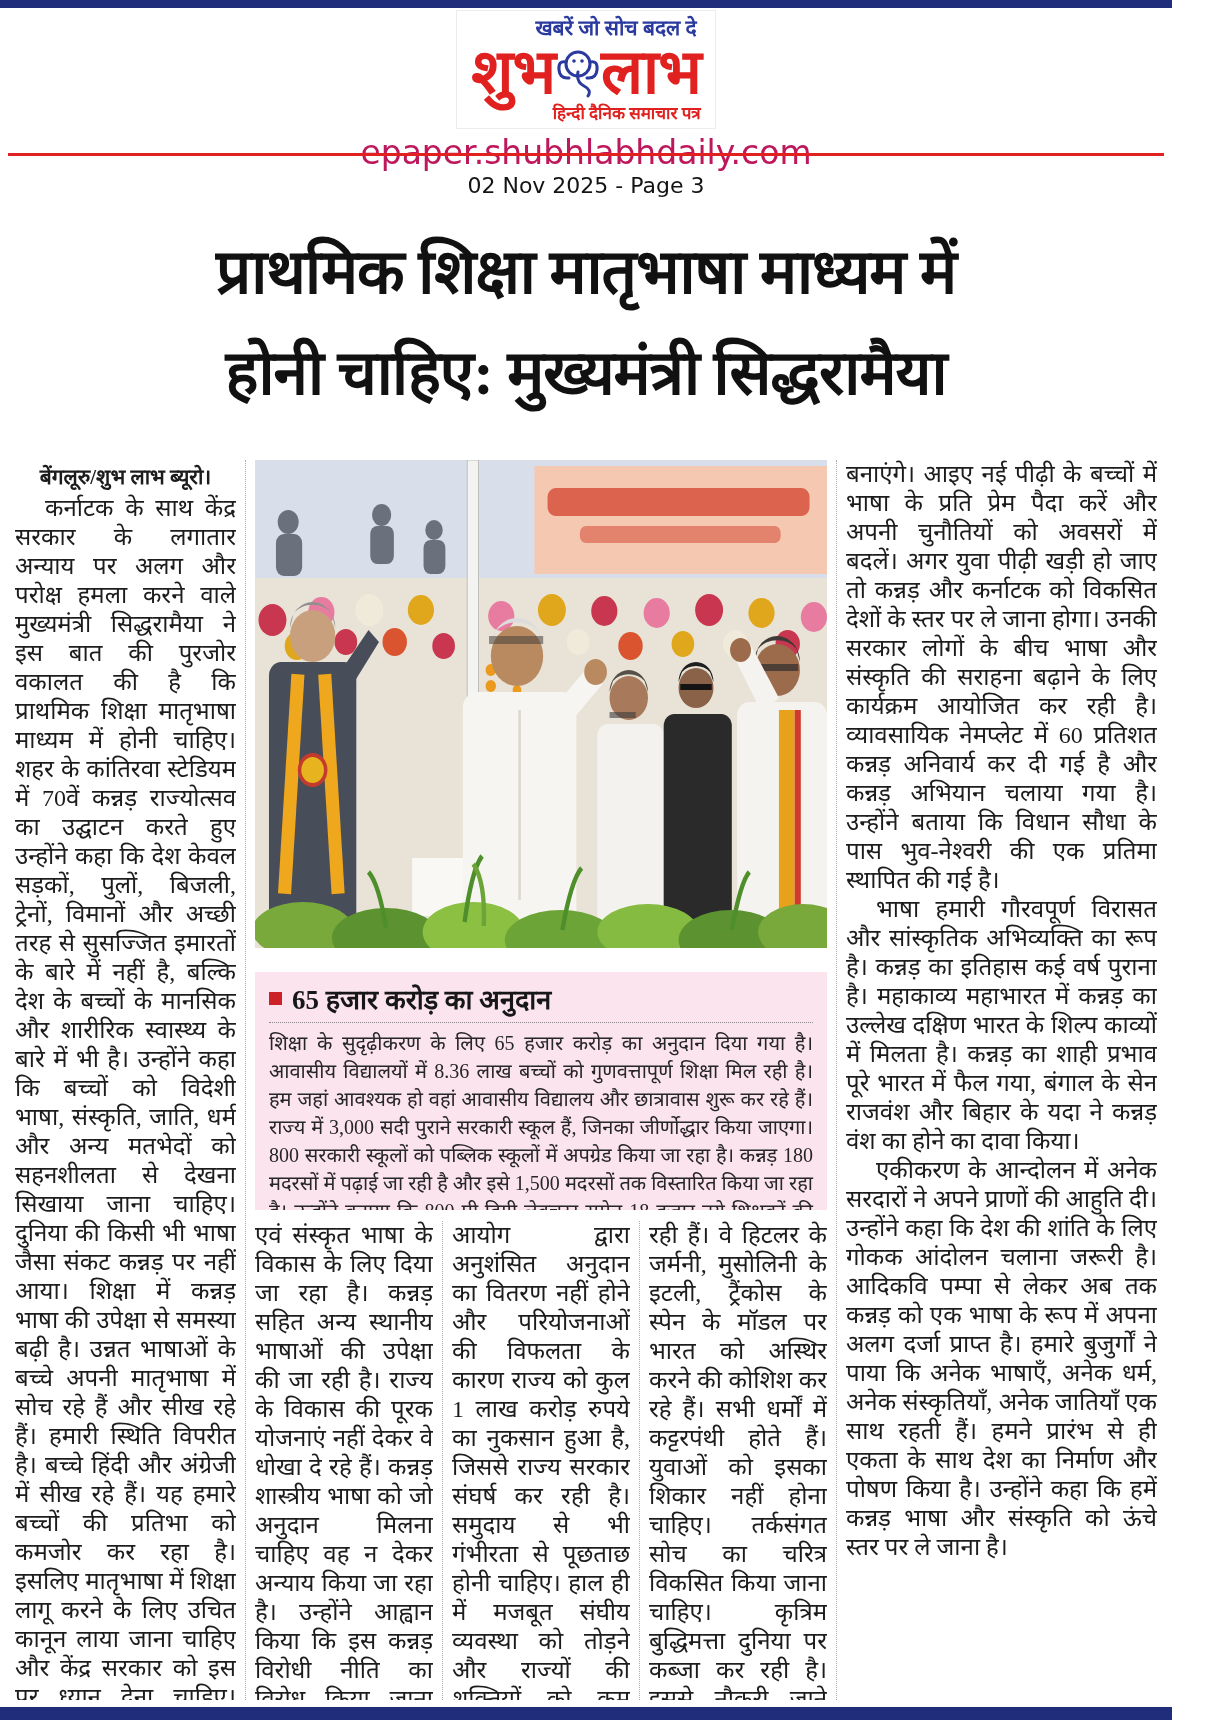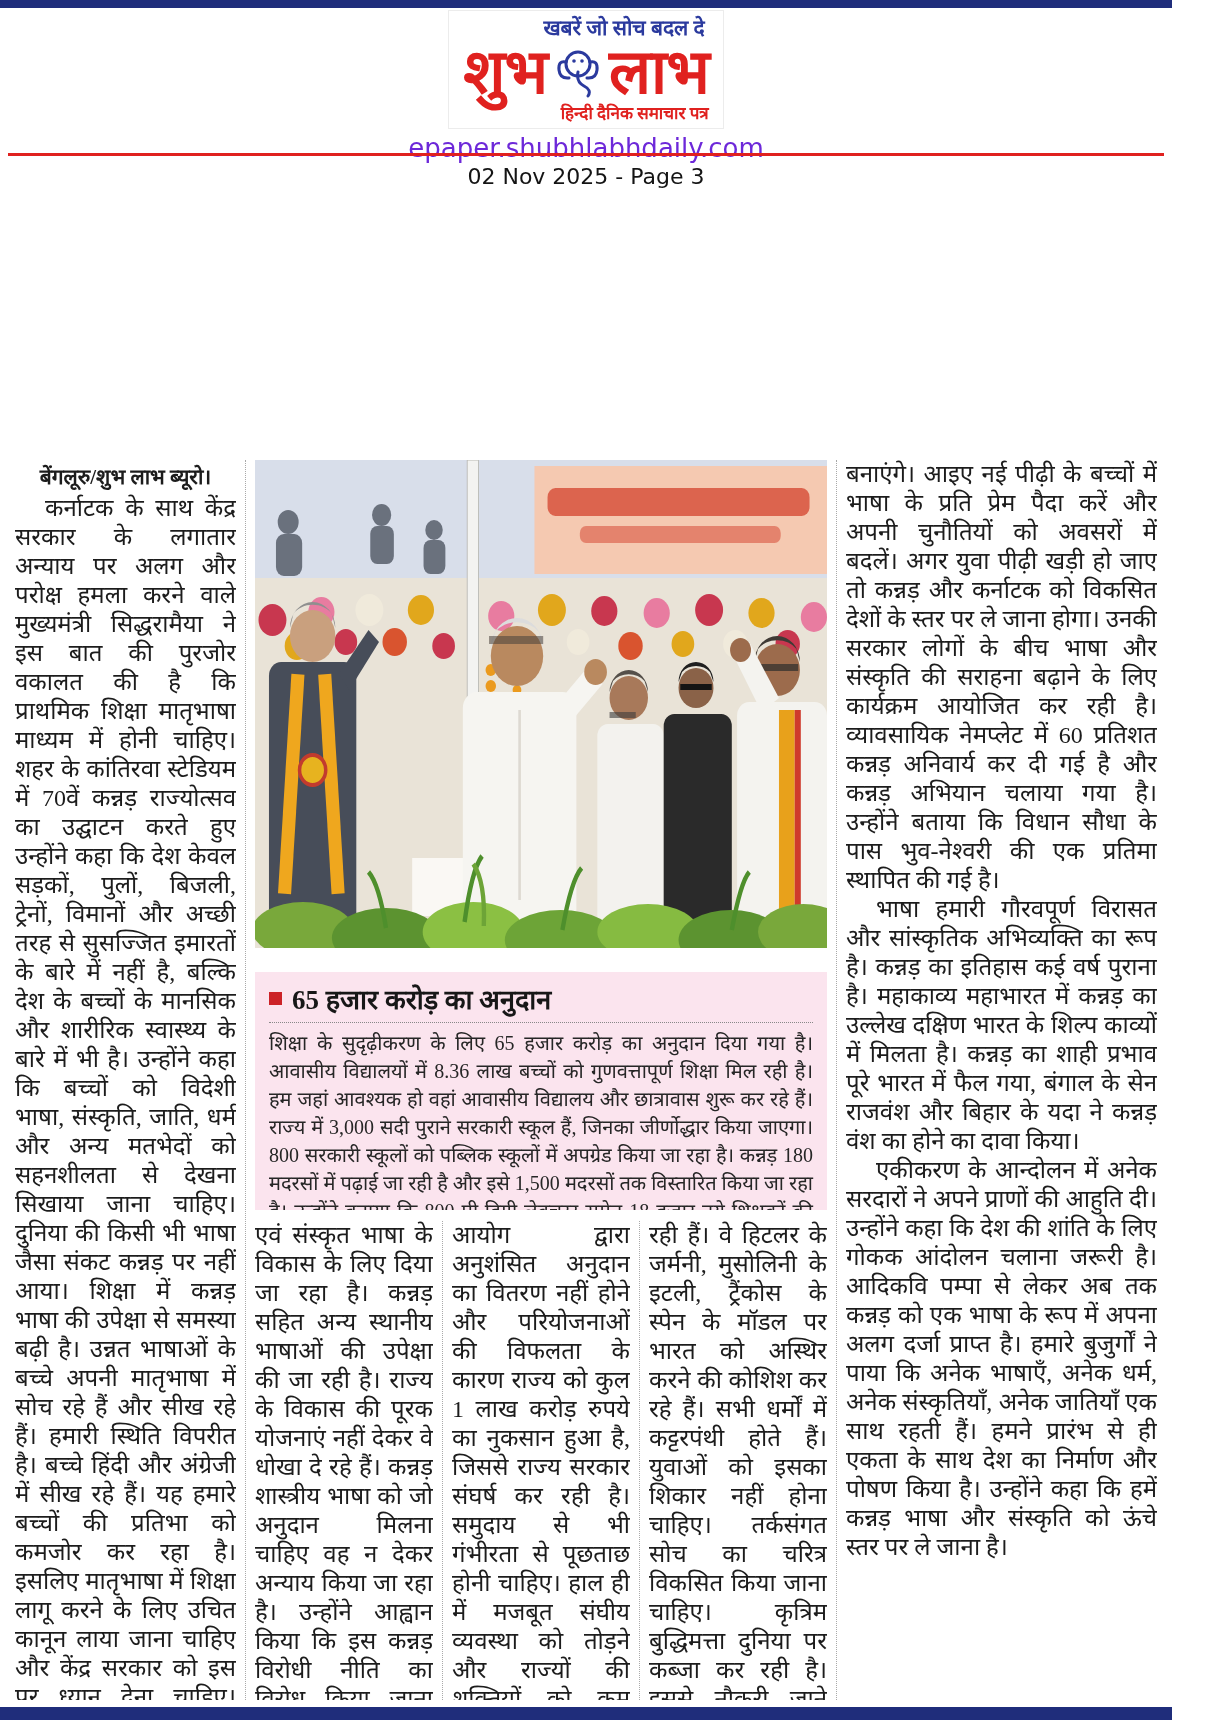--- a/index.html
+++ b/index.html
@@ -6,25 +6,25 @@
   .page{position:relative;width:1172px;height:1720px;background:#ffffff;overflow:hidden;
         font-family:"Liberation Serif","DejaVu Serif",serif;color:#1c1c1c;}
   .topbar{position:absolute;top:0;left:0;right:0;height:8px;background:#1f2d7b;}
   .bottombar{position:absolute;bottom:0;left:0;right:0;height:13px;background:#1f2d7b;}
 
   
   .masthead{position:absolute;top:10px;left:0;right:0;text-align:center;}
   .mast-box{display:inline-block;border:1px solid #ececec;padding:2px 14px 4px;background:#fff;}
   .mast-tagline{font-family:"Liberation Serif",serif;font-weight:bold;color:#2b3a9e;
         font-size:21px;text-align:right;margin:0 4px 0 0;}
-  .logo-row{display:flex;align-items:center;justify-content:center;gap:8px;line-height:1;}
+  .logo-row{display:flex;align-items:center;justify-content:center;gap:0;line-height:1;}
   .logo-word{font-weight:bold;color:#e0211f;font-size:62px;letter-spacing:-1px;}
   .ganesh{width:46px;height:52px;display:inline-block;}
   .mast-sub{font-weight:bold;color:#e0211f;font-size:17px;text-align:right;margin-top:-2px;}
-  .site-url{font-family:"DejaVu Sans","Liberation Sans",sans-serif;font-size:26px;color:#6d28d9;margin-top:4px;}
+  .site-url{font-family:"DejaVu Sans","Liberation Sans",sans-serif;font-size:33px;color:#be185d;margin-top:4px;}
   .date-line{font-family:"DejaVu Sans","Liberation Sans",sans-serif;font-size:22px;color:#141414;margin-top:1px;}
 
   .red-rule{position:absolute;top:153px;left:8px;right:8px;border-top:3px solid #e0211f;}
 
   .kicker{position:absolute;top:166px;left:0;right:0;text-align:center;
           color:#e0211f;font-weight:bold;font-size:35px;}
   .headline{position:absolute;top:222px;left:10px;right:10px;text-align:center;
             font-weight:bold;color:#111;font-size:62px;line-height:101px;letter-spacing:-1px;}
 
   
@@ -79,20 +79,24 @@
       </div>
       <div class="mast-sub">हिन्दी दैनिक समाचार पत्र</div>
     </div>
     <div class="site-url">epaper.shubhlabhdaily.com</div>
     <div class="date-line">02 Nov 2025 - Page 3</div>
   </div>
 
   <div class="red-rule"></div>
 
 
+  <div class="headline">
+    <div>प्राथमिक शिक्षा मातृभाषा माध्यम में</div>
+    <div>होनी चाहिए: मुख्यमंत्री सिद्धरामैया</div>
+  </div>
 
   <div class="columns">
 
     <div class="col-1">
       <div class="dateline">बेंगलूरु/शुभ लाभ ब्यूरो।</div>
       <p class="bodytext para indent">कर्नाटक के साथ केंद्र सरकार के लगातार अन्याय पर अलग और परोक्ष हमला करने वाले मुख्यमंत्री सिद्धरामैया ने इस बात की पुरजोर वकालत की है कि प्राथमिक शिक्षा मातृभाषा माध्यम में होनी चाहिए। शहर के कांतिरवा स्टेडियम में 70वें कन्नड़ राज्योत्सव का उद्घाटन करते हुए उन्होंने कहा कि देश केवल सड़कों, पुलों, बिजली, ट्रेनों, विमानों और अच्छी तरह से सुसज्जित इमारतों के बारे में नहीं है, बल्कि देश के बच्चों के मानसिक और शारीरिक स्वास्थ्य के बारे में भी है। उन्होंने कहा कि बच्चों को विदेशी भाषा, संस्कृति, जाति, धर्म और अन्य मतभेदों को सहनशीलता से देखना सिखाया जाना चाहिए। दुनिया की किसी भी भाषा जैसा संकट कन्नड़ पर नहीं आया। शिक्षा में कन्नड़ भाषा की उपेक्षा से समस्या बढ़ी है। उन्नत भाषाओं के बच्चे अपनी मातृभाषा में सोच रहे हैं और सीख रहे हैं। हमारी स्थिति विपरीत है। बच्चे हिंदी और अंग्रेजी में सीख रहे हैं। यह हमारे बच्चों की प्रतिभा को कमजोर कर रहा है। इसलिए मातृभाषा में शिक्षा लागू करने के लिए उचित कानून लाया जाना चाहिए और केंद्र सरकार को इस पर ध्यान देना चाहिए। उन्होंने कहा कि ऐसे विचारों को पढ़ाना बहुत जरूरी है जो दुनिया के प्रमुख देशों में चल रही खोजों के अनुरूप हों। सिद्धरामैया ने कहा कि केंद्र को कर्नाटक से 4.5 लाख करोड़ से ज्यादा की टैक्स दी जा रही है। उन्होंने शिकायत की कि सिर्फ खुले पैसे देकर हजारों करोड़ रुपये की ठगी की जा रही है। अनुदान केवल हिन्दी</p>
     </div>
 
     <div class="vdiv"></div>
 

